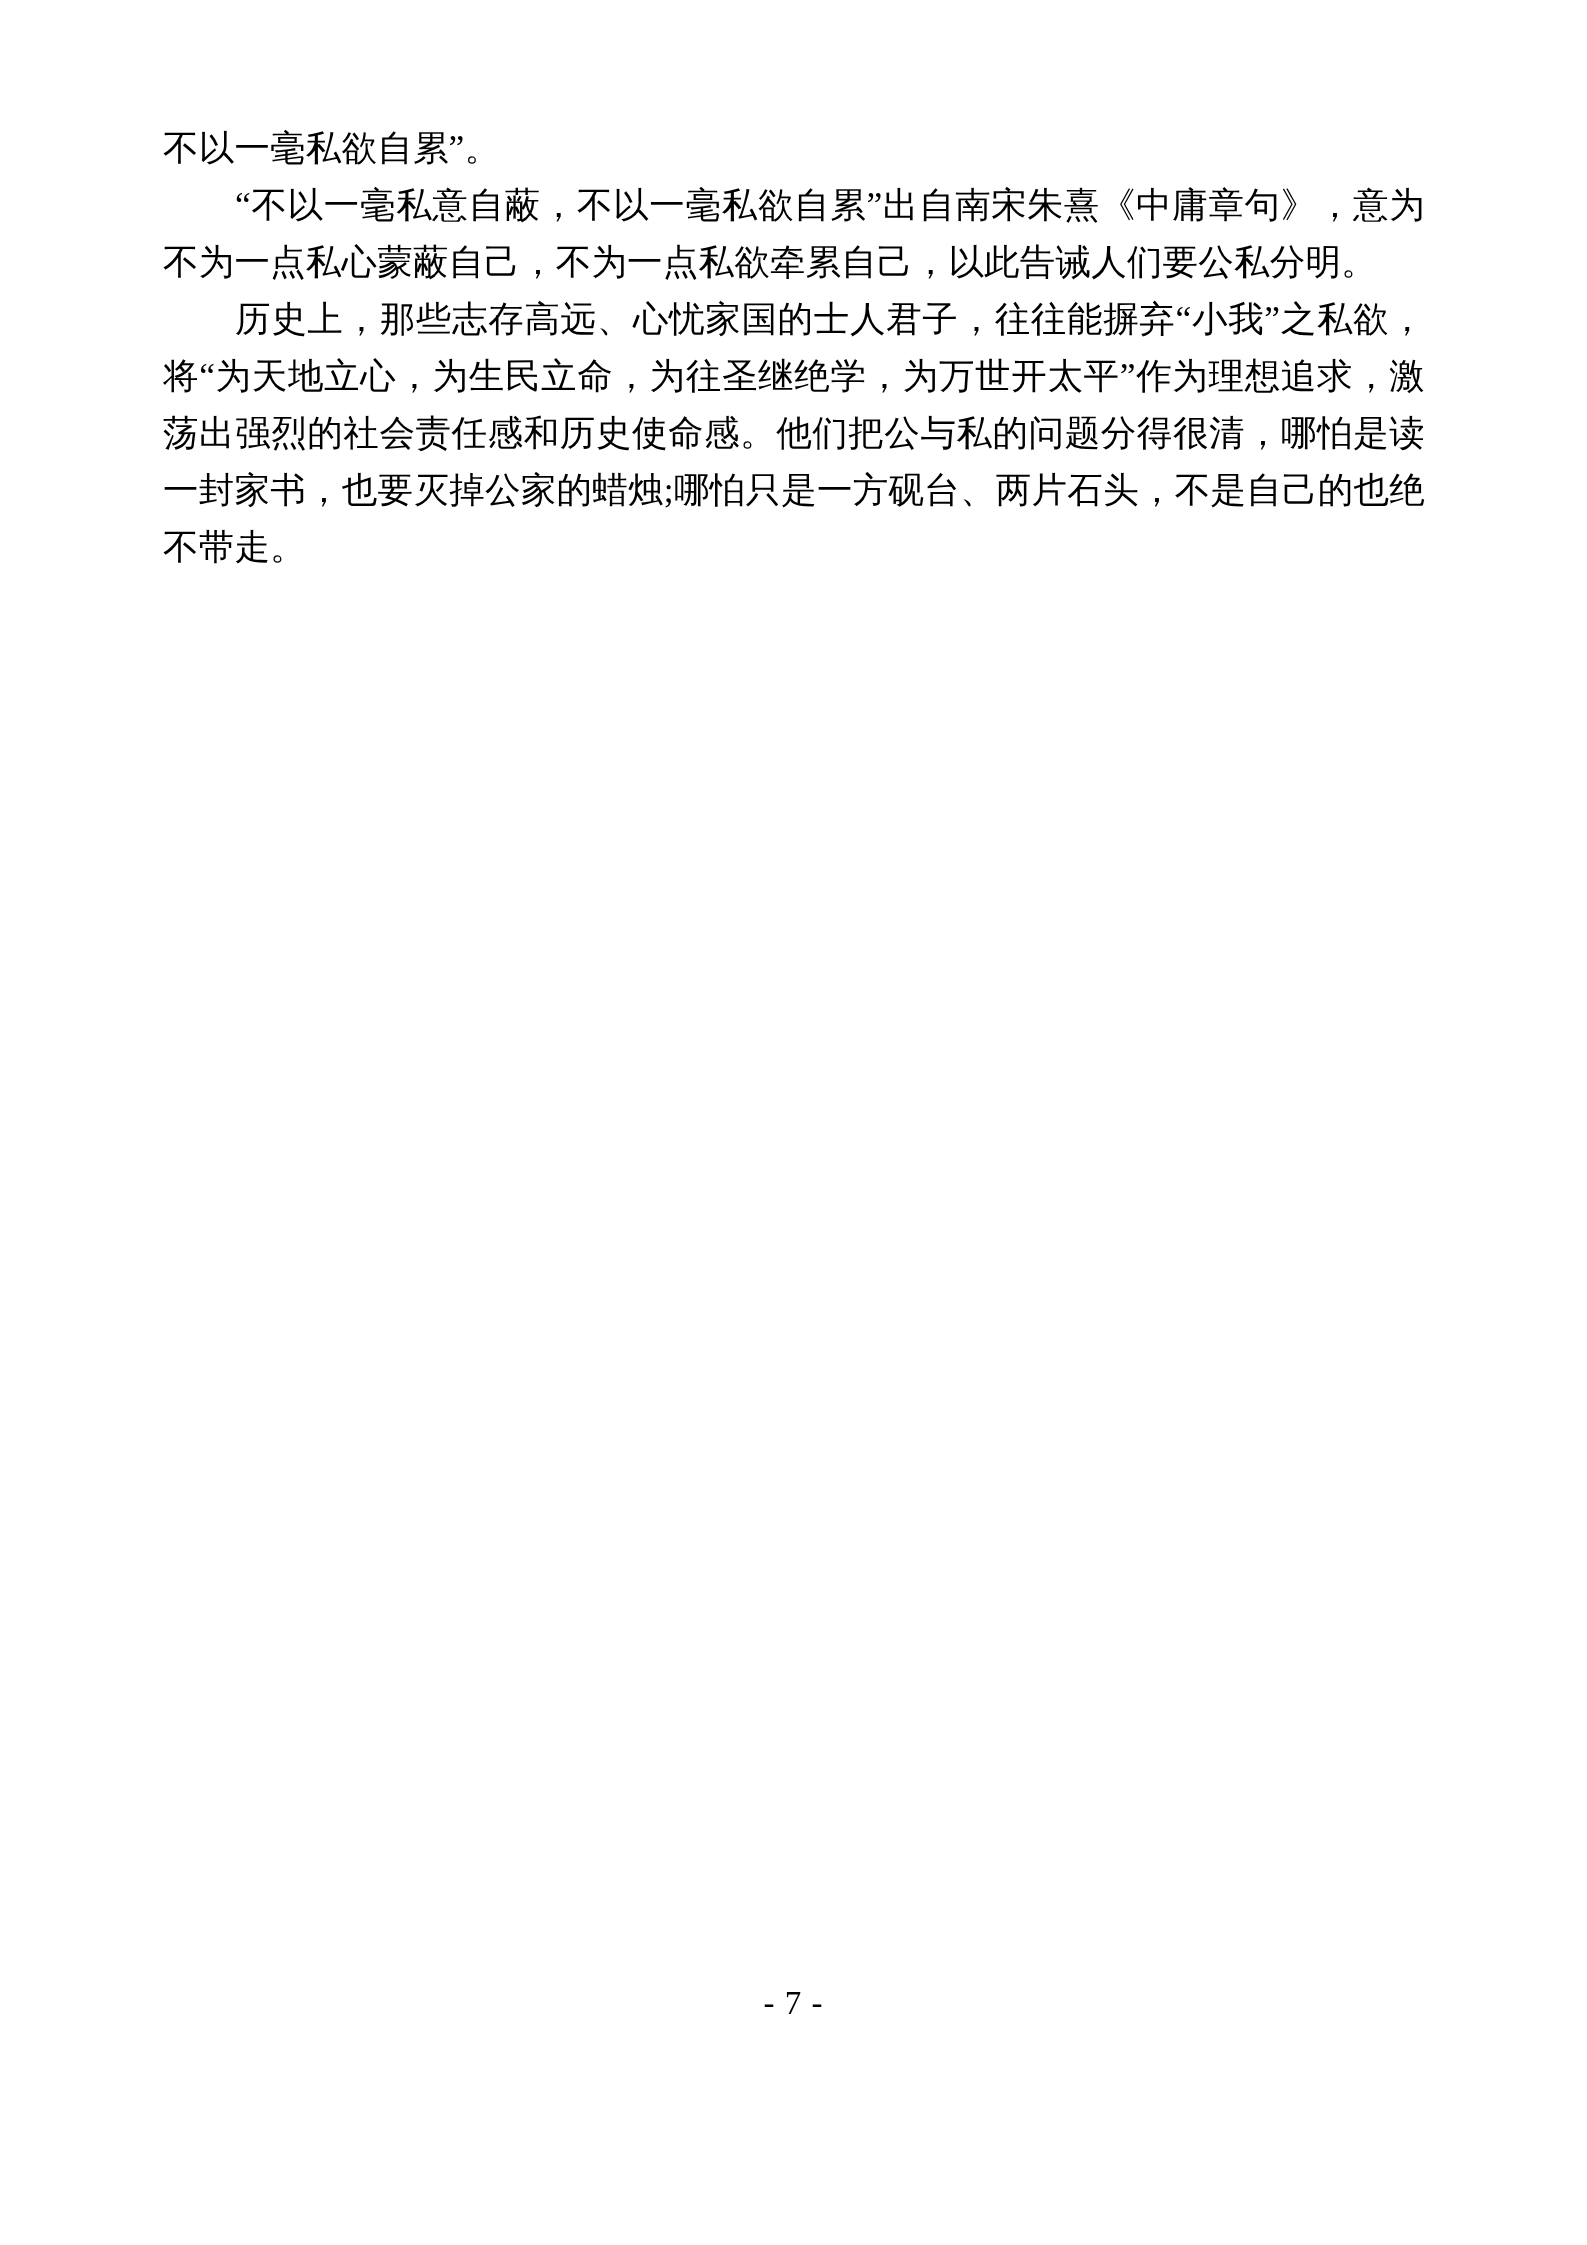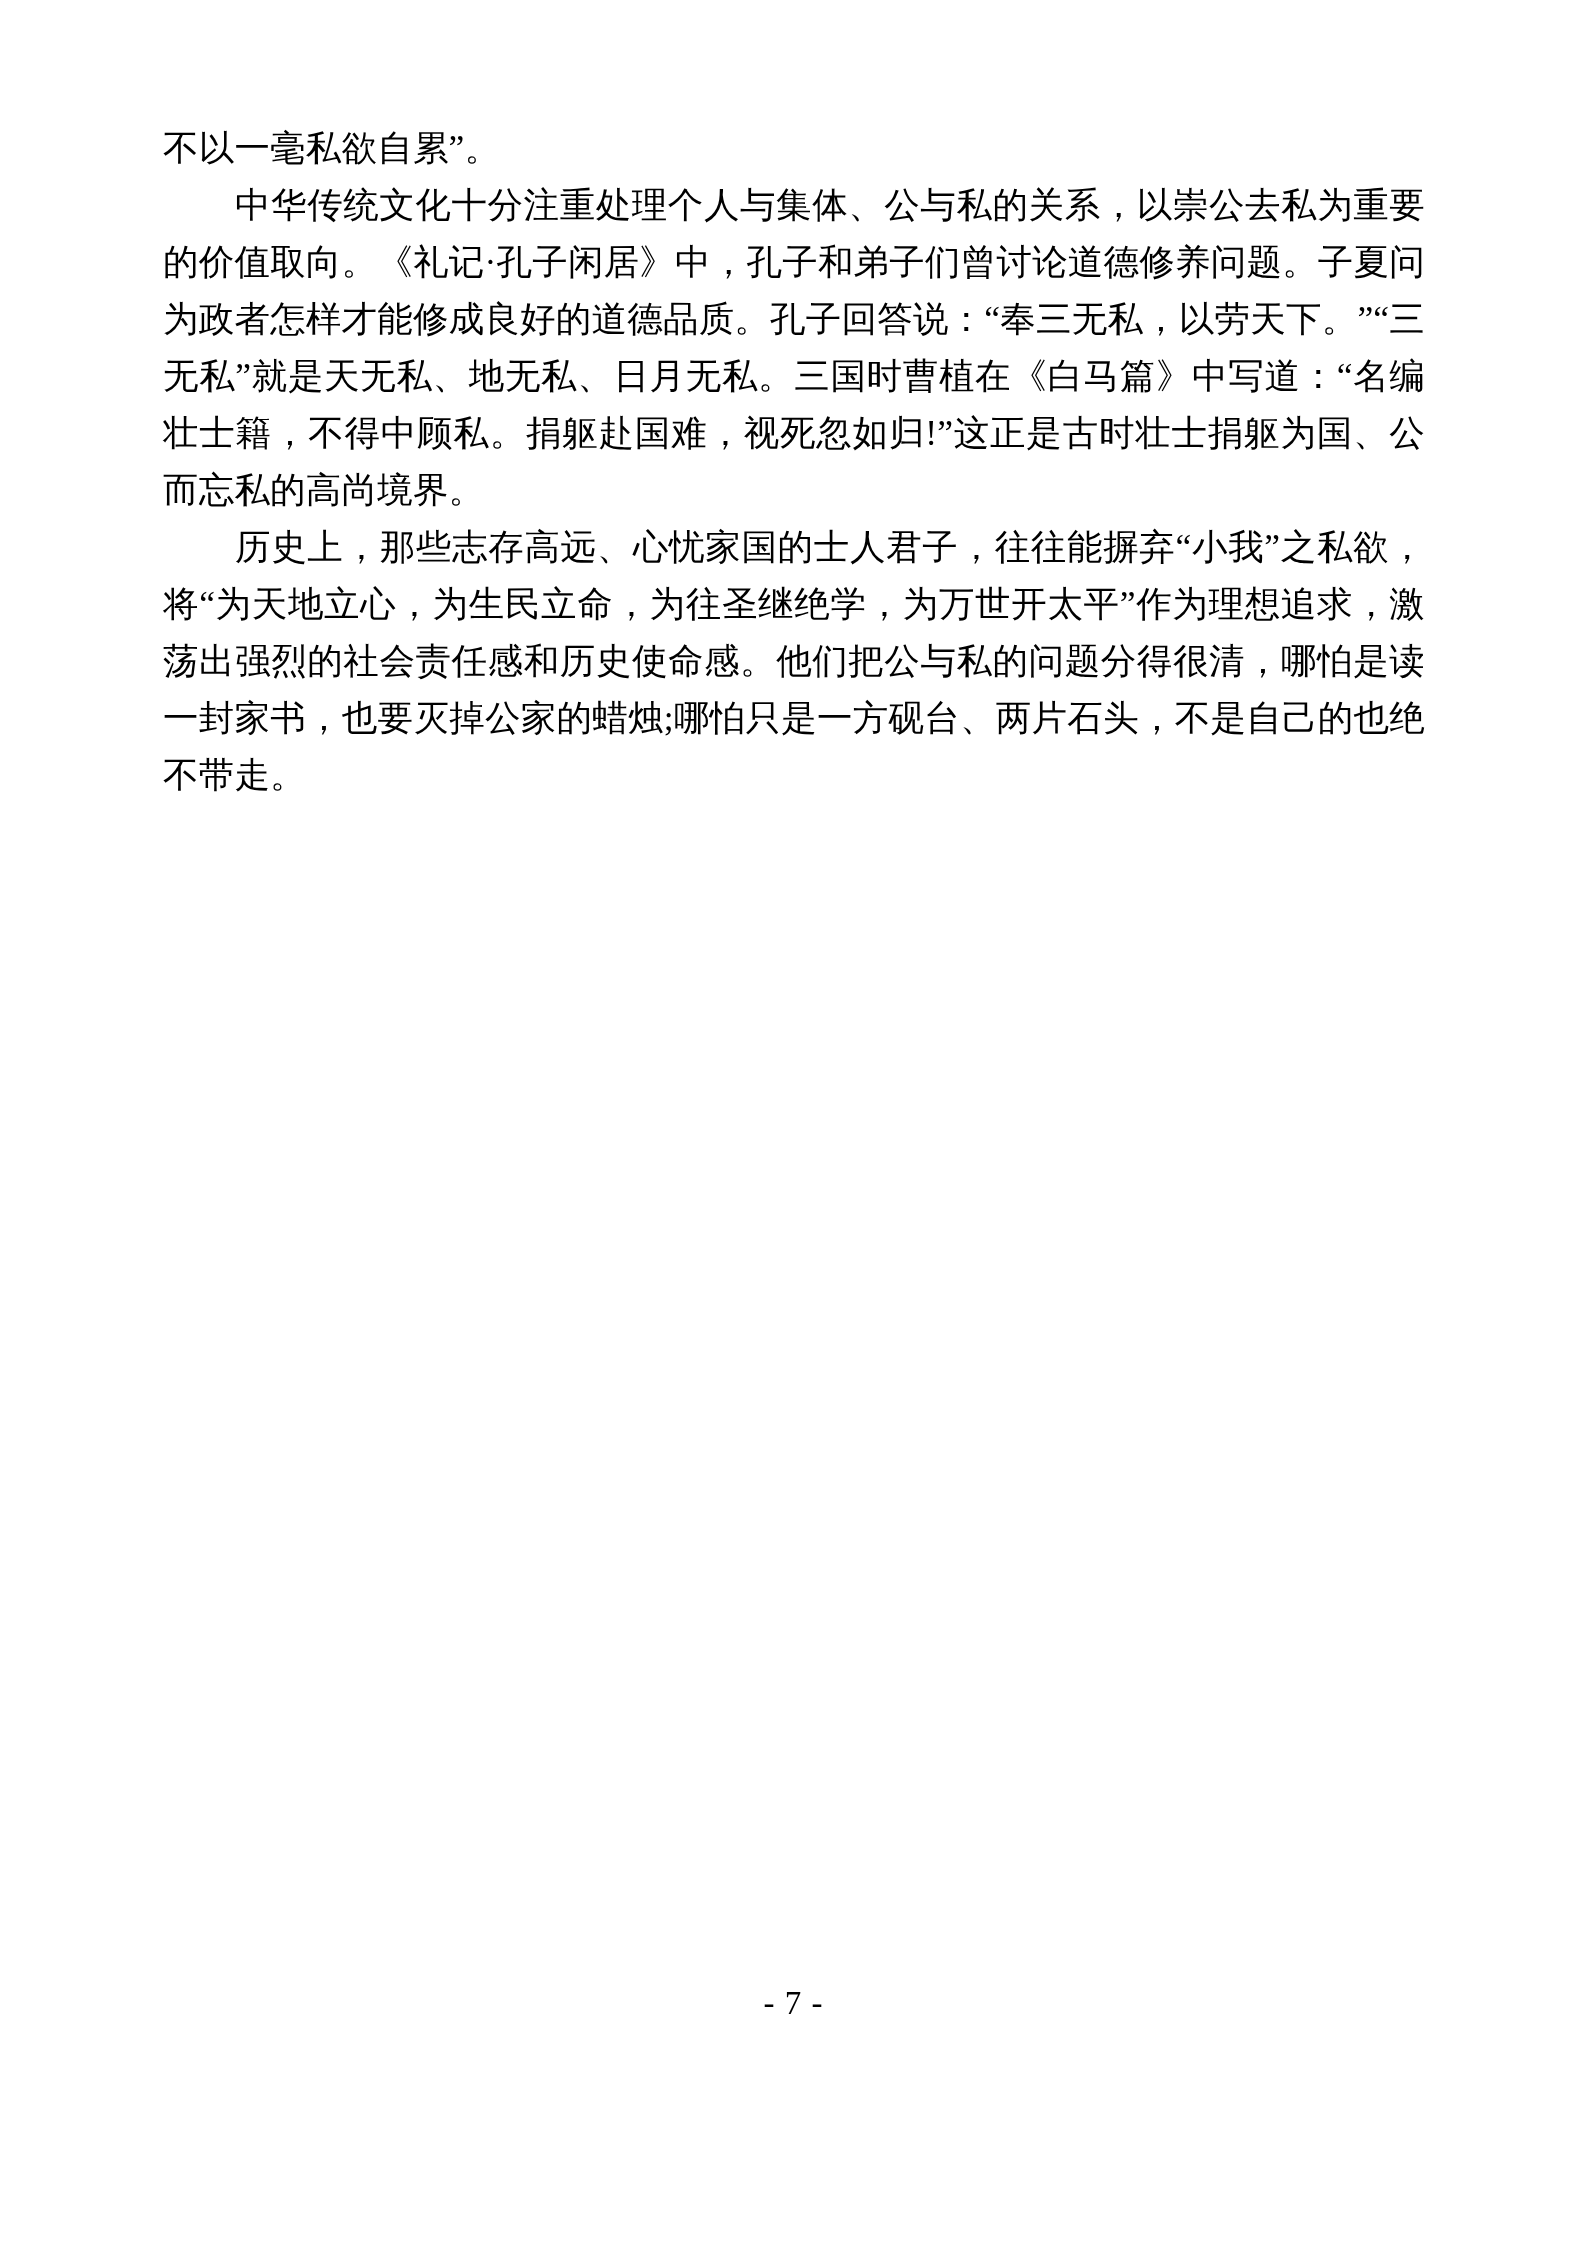--- a/index.html
+++ b/index.html
@@ -55,17 +55,17 @@
     color: #000;
     letter-spacing: 1px;
   }
 </style>
 </head>
 <body>
 
 <div class="page">
   <div class="content">
     <p class="para indent0">不以一毫私欲自累”。</p>
-    <p class="para indent2">中华传统文化十分注重处理个人与集体、公与私的关系，以崇公去私为重要的价值取向。《礼记·孔子闲居》中，孔子和弟子们曾讨论道德修养问题。子夏问为政者怎样才能修成良好的道德品质。孔子回答说：“奉三无私，以劳天下。”“三无私”就是天无私、地无私、日月无私。三国时曹植在《白马篇》中写道：“名编壮士籍，不得中顾私。捐躯赴国难，视死忽如归!”这正是古时壮士捐躯为国、公而忘私的高尚境界。</p>
+    <p class="para indent2">“不以一毫私意自蔽，不以一毫私欲自累”出自南宋朱熹《中庸章句》，意为不为一点私心蒙蔽自己，不为一点私欲牵累自己，以此告诫人们要公私分明。</p>
     <p class="para indent2">历史上，那些志存高远、心忧家国的士人君子，往往能摒弃“小我”之私欲，将“为天地立心，为生民立命，为往圣继绝学，为万世开太平”作为理想追求，激荡出强烈的社会责任感和历史使命感。他们把公与私的问题分得很清，哪怕是读一封家书，也要灭掉公家的蜡烛;哪怕只是一方砚台、两片石头，不是自己的也绝不带走。</p>
   </div>
   <div class="page-number">- 7 -</div>
 </div>
 
 </body></html>

